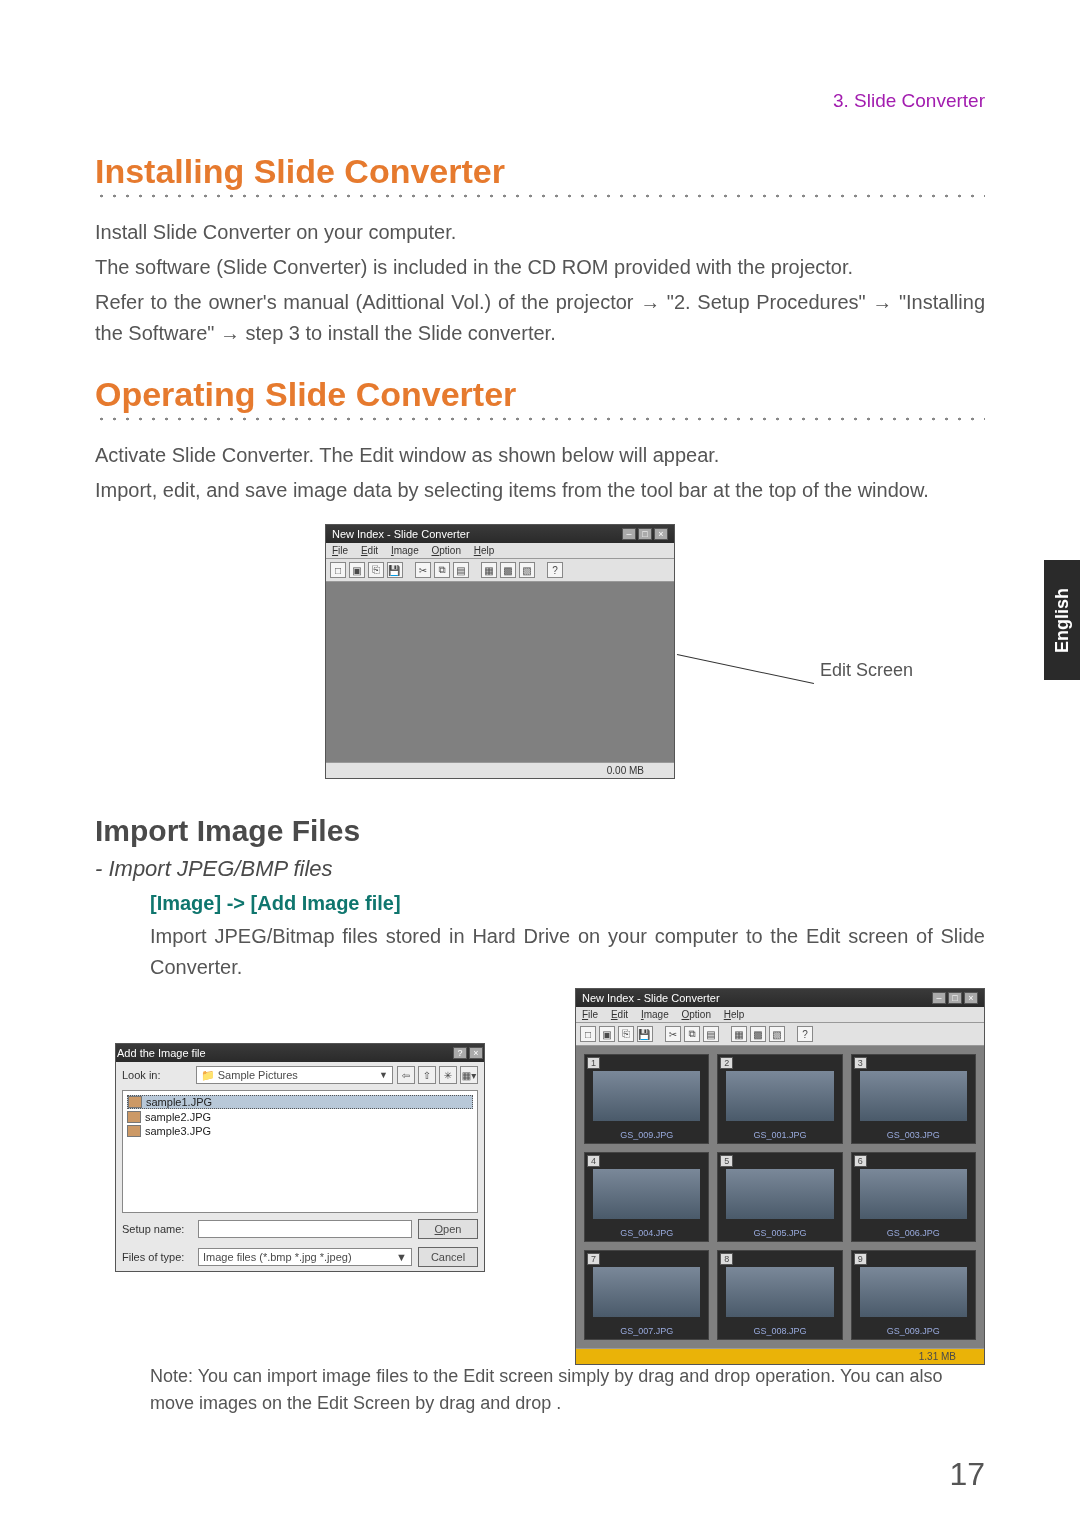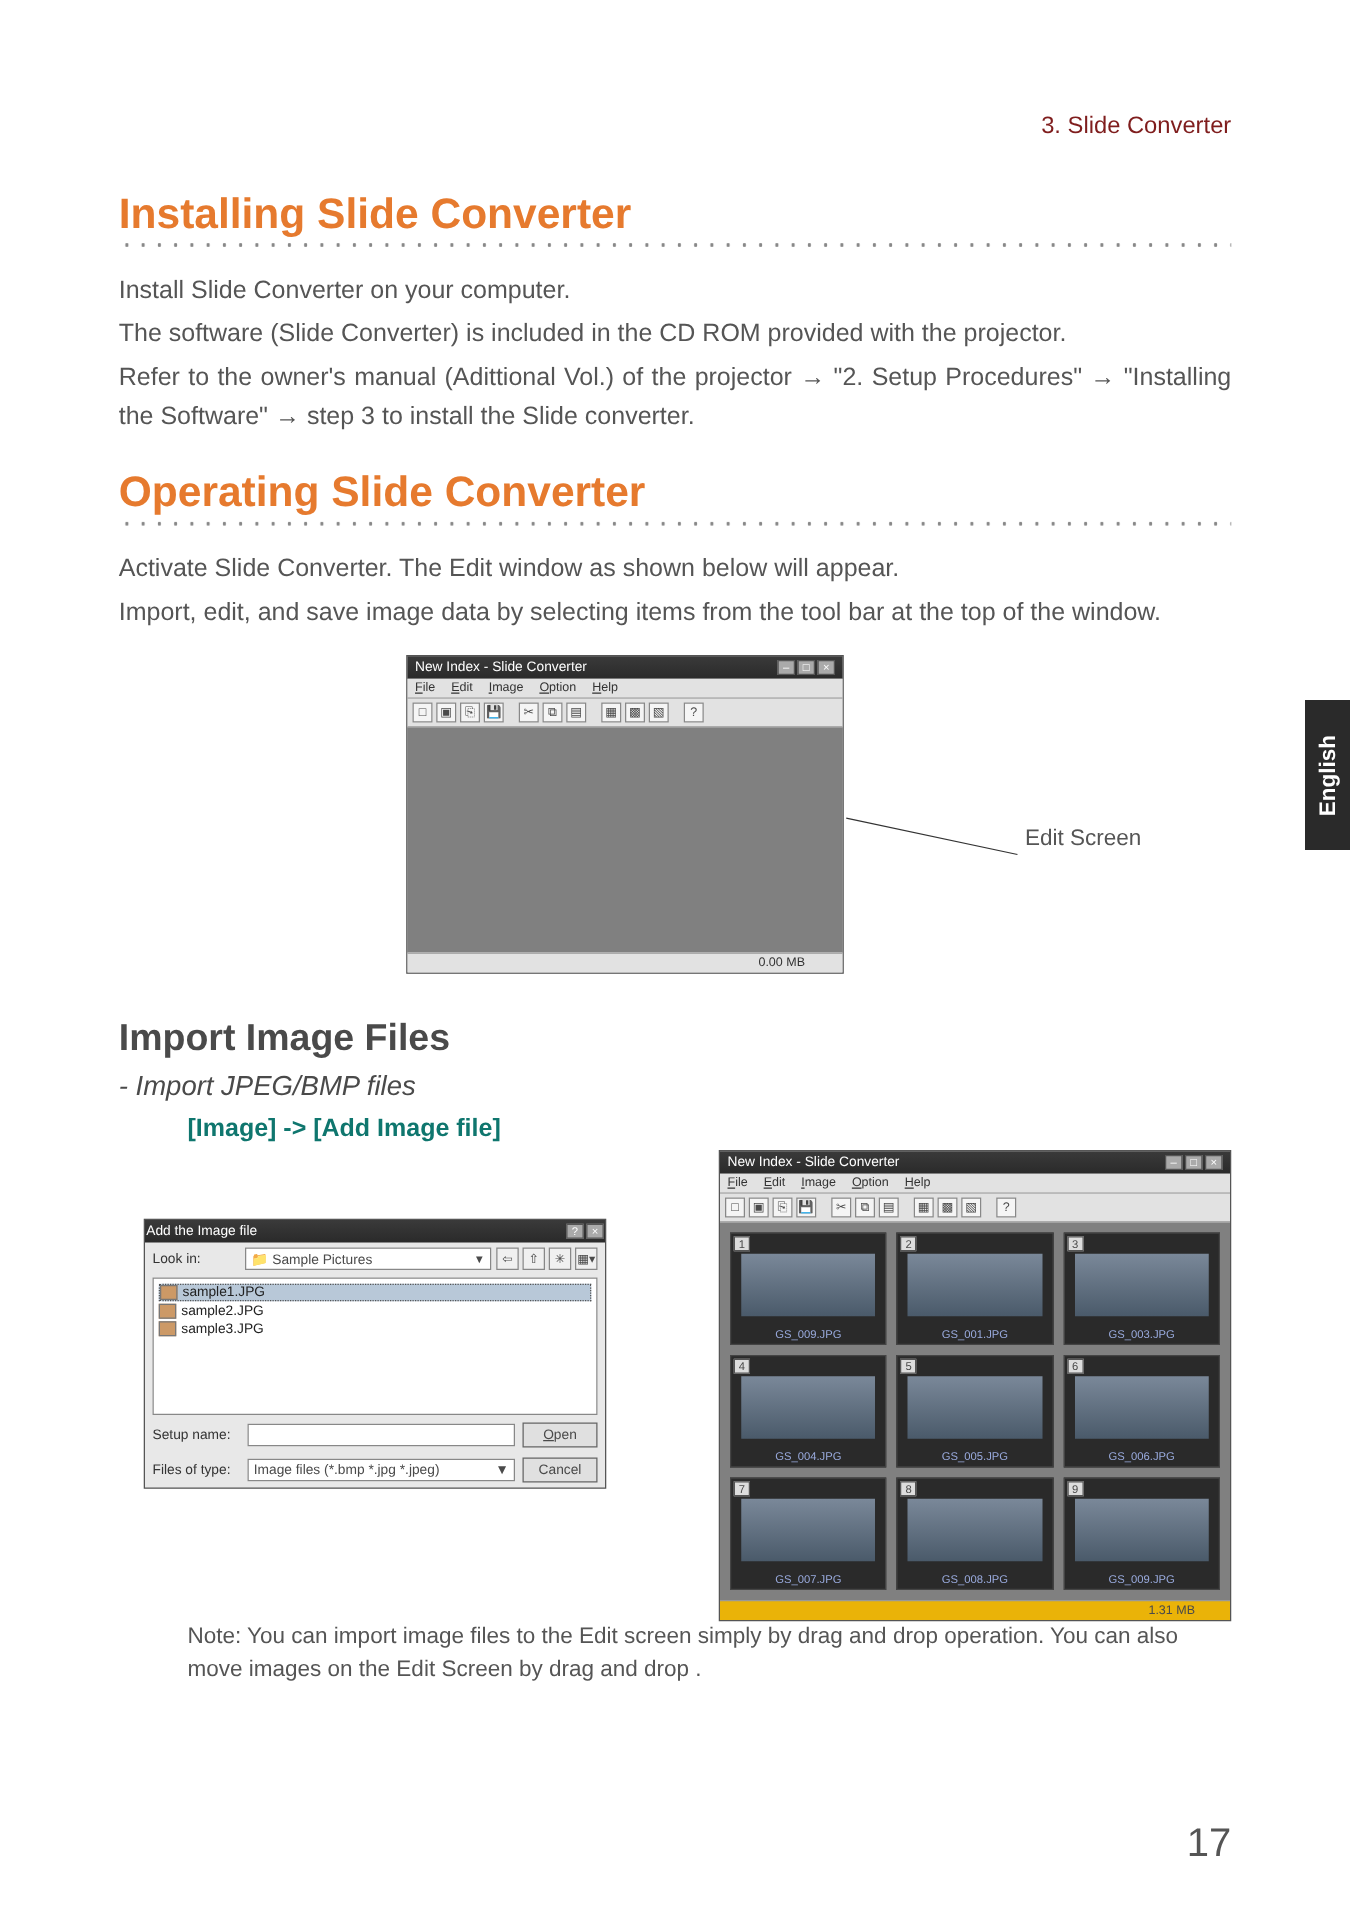--- a/index.html
+++ b/index.html
@@ -10,21 +10,21 @@
     font-family: Arial, Helvetica, sans-serif;
     color: #4a4a4a;
     position: relative;
   }
   .page {
     padding: 90px 95px 40px 95px;
   }
   .top-header {
     text-align: right;
     font-size: 19px;
-    color: #7f1d1d;
+    color: #a21caf;
     margin-bottom: 40px;
   }
   .section-title {
     font-size: 34px;
     font-weight: bold;
     color: #e67a2e;
     margin-bottom: 2px;
   }
   .dotted-line {
     height: 6px;
@@ -156,21 +156,21 @@
     font-size:11px; padding:3px 1px; display:flex; justify-content:space-between;
   }
   .fd-title-ctrls { display:flex; gap:2px;}
   .fd-title-ctrls div{width:14px;height:12px;background:#aaa;border:1px solid #555;font-size:9px;text-align:center;line-height:10px;}
   .fd-row { display:flex; align-items:center; padding:4px 6px; font-size:11px; gap:4px;}
   .fd-label { width:70px; color:#333;}
   .fd-select { flex:1; background:#fff; border:1px solid #888; height:18px; font-size:11px; padding:0 4px; display:flex; align-items:center; justify-content:space-between;}
   .fd-select .caret{font-size:9px;}
   .fd-icons { display:flex; gap:3px;}
   .fd-ico{width:18px;height:18px;border:1px solid #888;background:#f0f0f0;display:flex;align-items:center;justify-content:center;font-size:10px;}
-  .fd-list { margin:2px 6px; background:#fff; border:1px solid #888; height:110px; padding:4px; font-size:11px; color:#222;}
+  .fd-list { margin:2px 6px; background:#fff; border:1px solid #888; height:123px; padding:4px; font-size:11px; color:#222;}
   .fd-list-item{display:flex;align-items:center;gap:4px;margin-bottom:2px;}
   .fd-list-item.sel{background:#b8c8d8;border:1px dotted #555;}
   .fd-img-ico{width:14px;height:12px;background:#c96;border:1px solid #777;}
   .fd-bottom { display:flex; align-items:center; padding:4px 6px; gap:6px; font-size:11px;}
   .fd-input { flex:1; background:#fff; border:1px solid #888; height:18px; font-size:11px; padding:0 4px; display:flex; align-items:center; justify-content:space-between;}
   .fd-btn { width:60px; height:20px; border:1px solid #666; background:#e0e0e0; font-size:11px; text-align:center; line-height:18px;}
 
   
   .grid-win { position:absolute; right:0; top:-15px; width:410px; border:1px solid #555;}
   .grid-body { background:#808080; padding:8px; display:grid; grid-template-columns:repeat(3,1fr); gap:8px;}
@@ -252,20 +252,21 @@
       <div class="win-body"></div>
       <div class="win-status">0.00 MB</div>
     </div>
     <div class="edit-line" style="left:582px; top:130px; width:140px; transform-origin:left; transform:rotate(12deg);"></div>
     <div class="edit-label" style="left:725px; top:136px;">Edit Screen</div>
   </div>
 
   <div class="sub-title">Import Image Files</div>
   <div class="italic-sub">- Import JPEG/BMP files</div>
   <div class="bold-sub">[Image] -&gt; [Add Image file]</div>
+  <p class="indent-text">Import JPEG/Bitmap files stored in Hard Drive on your computer to the Edit screen of Slide Converter.</p>
 
   <div class="figures-row">
 
     <div class="file-dialog" style="top:40px;">
       <div class="fd-title">
         <span>Add the Image file</span>
         <div class="fd-title-ctrls">
           <div>?</div>
           <div>×</div>
         </div>

